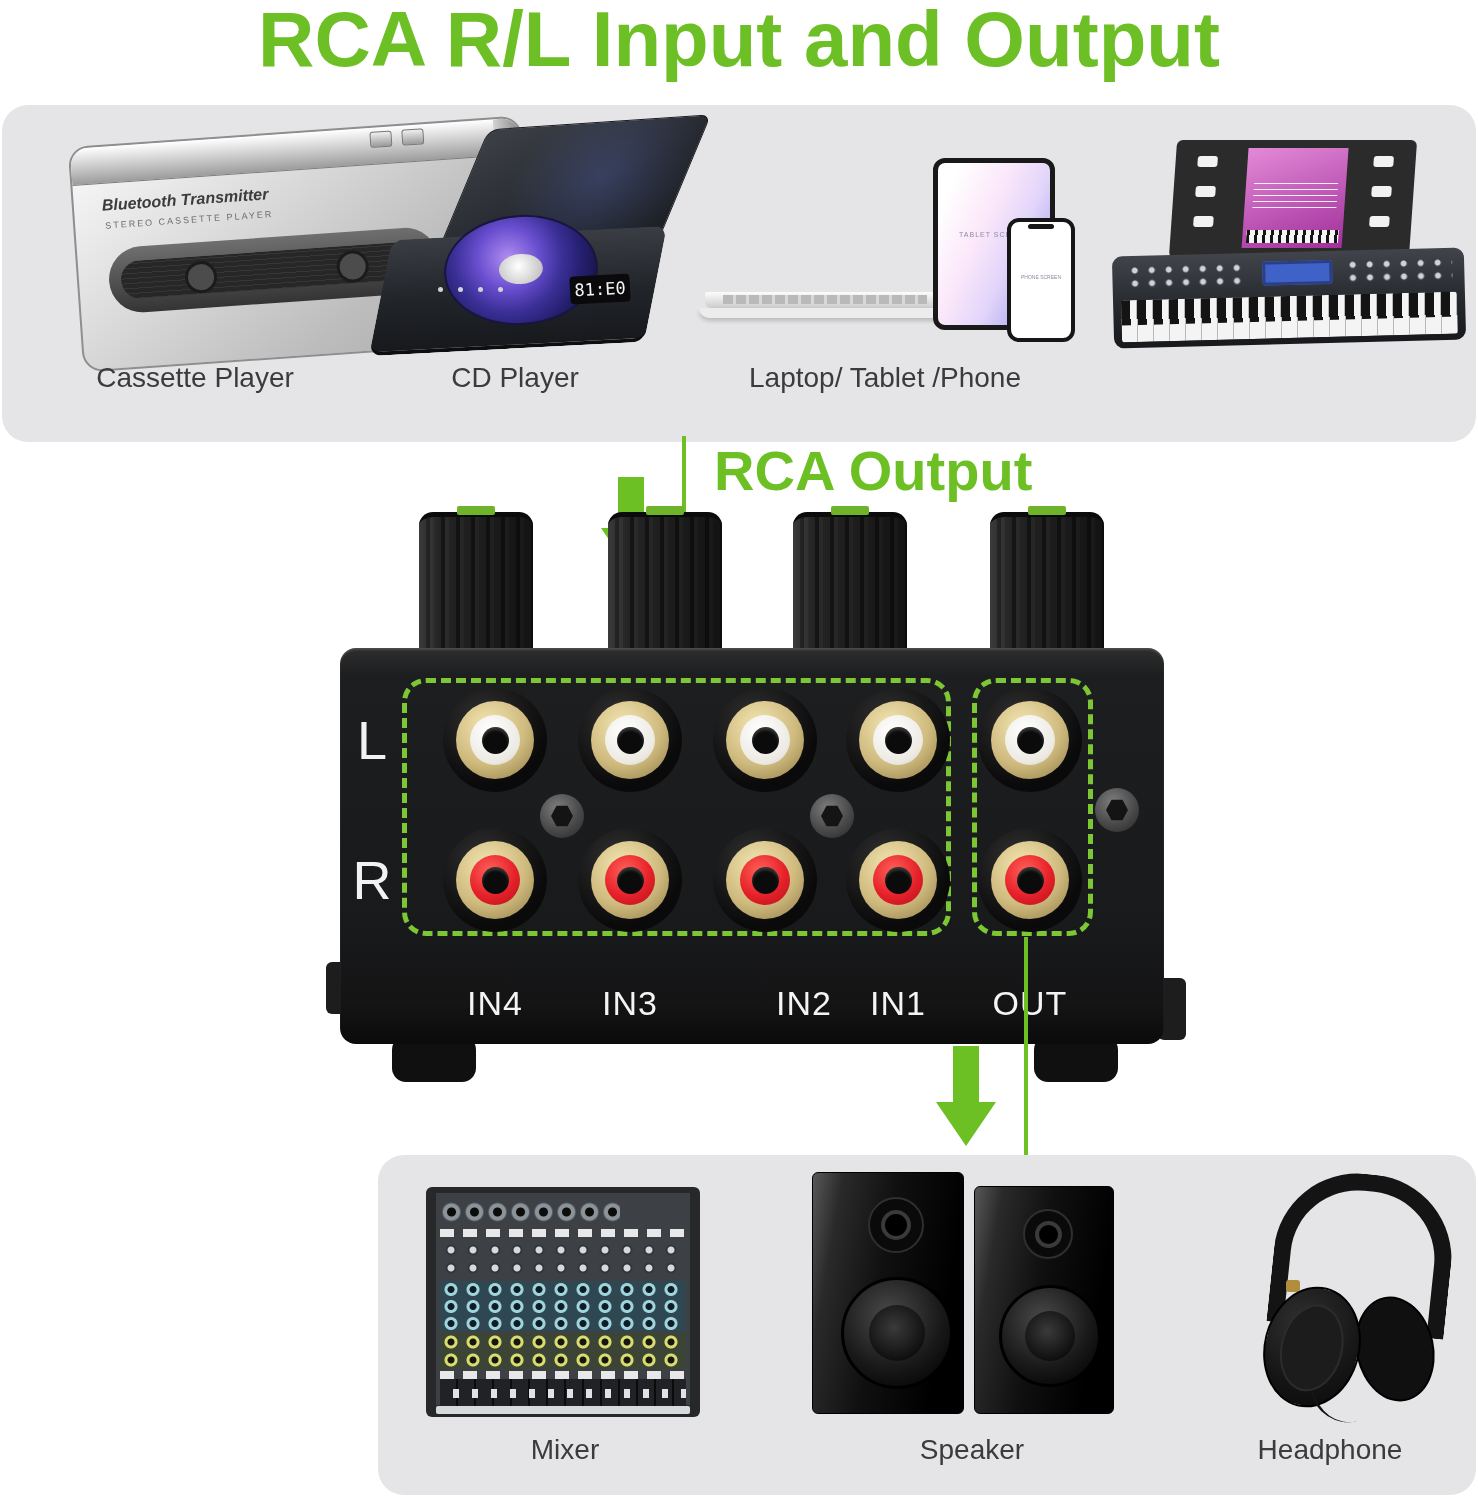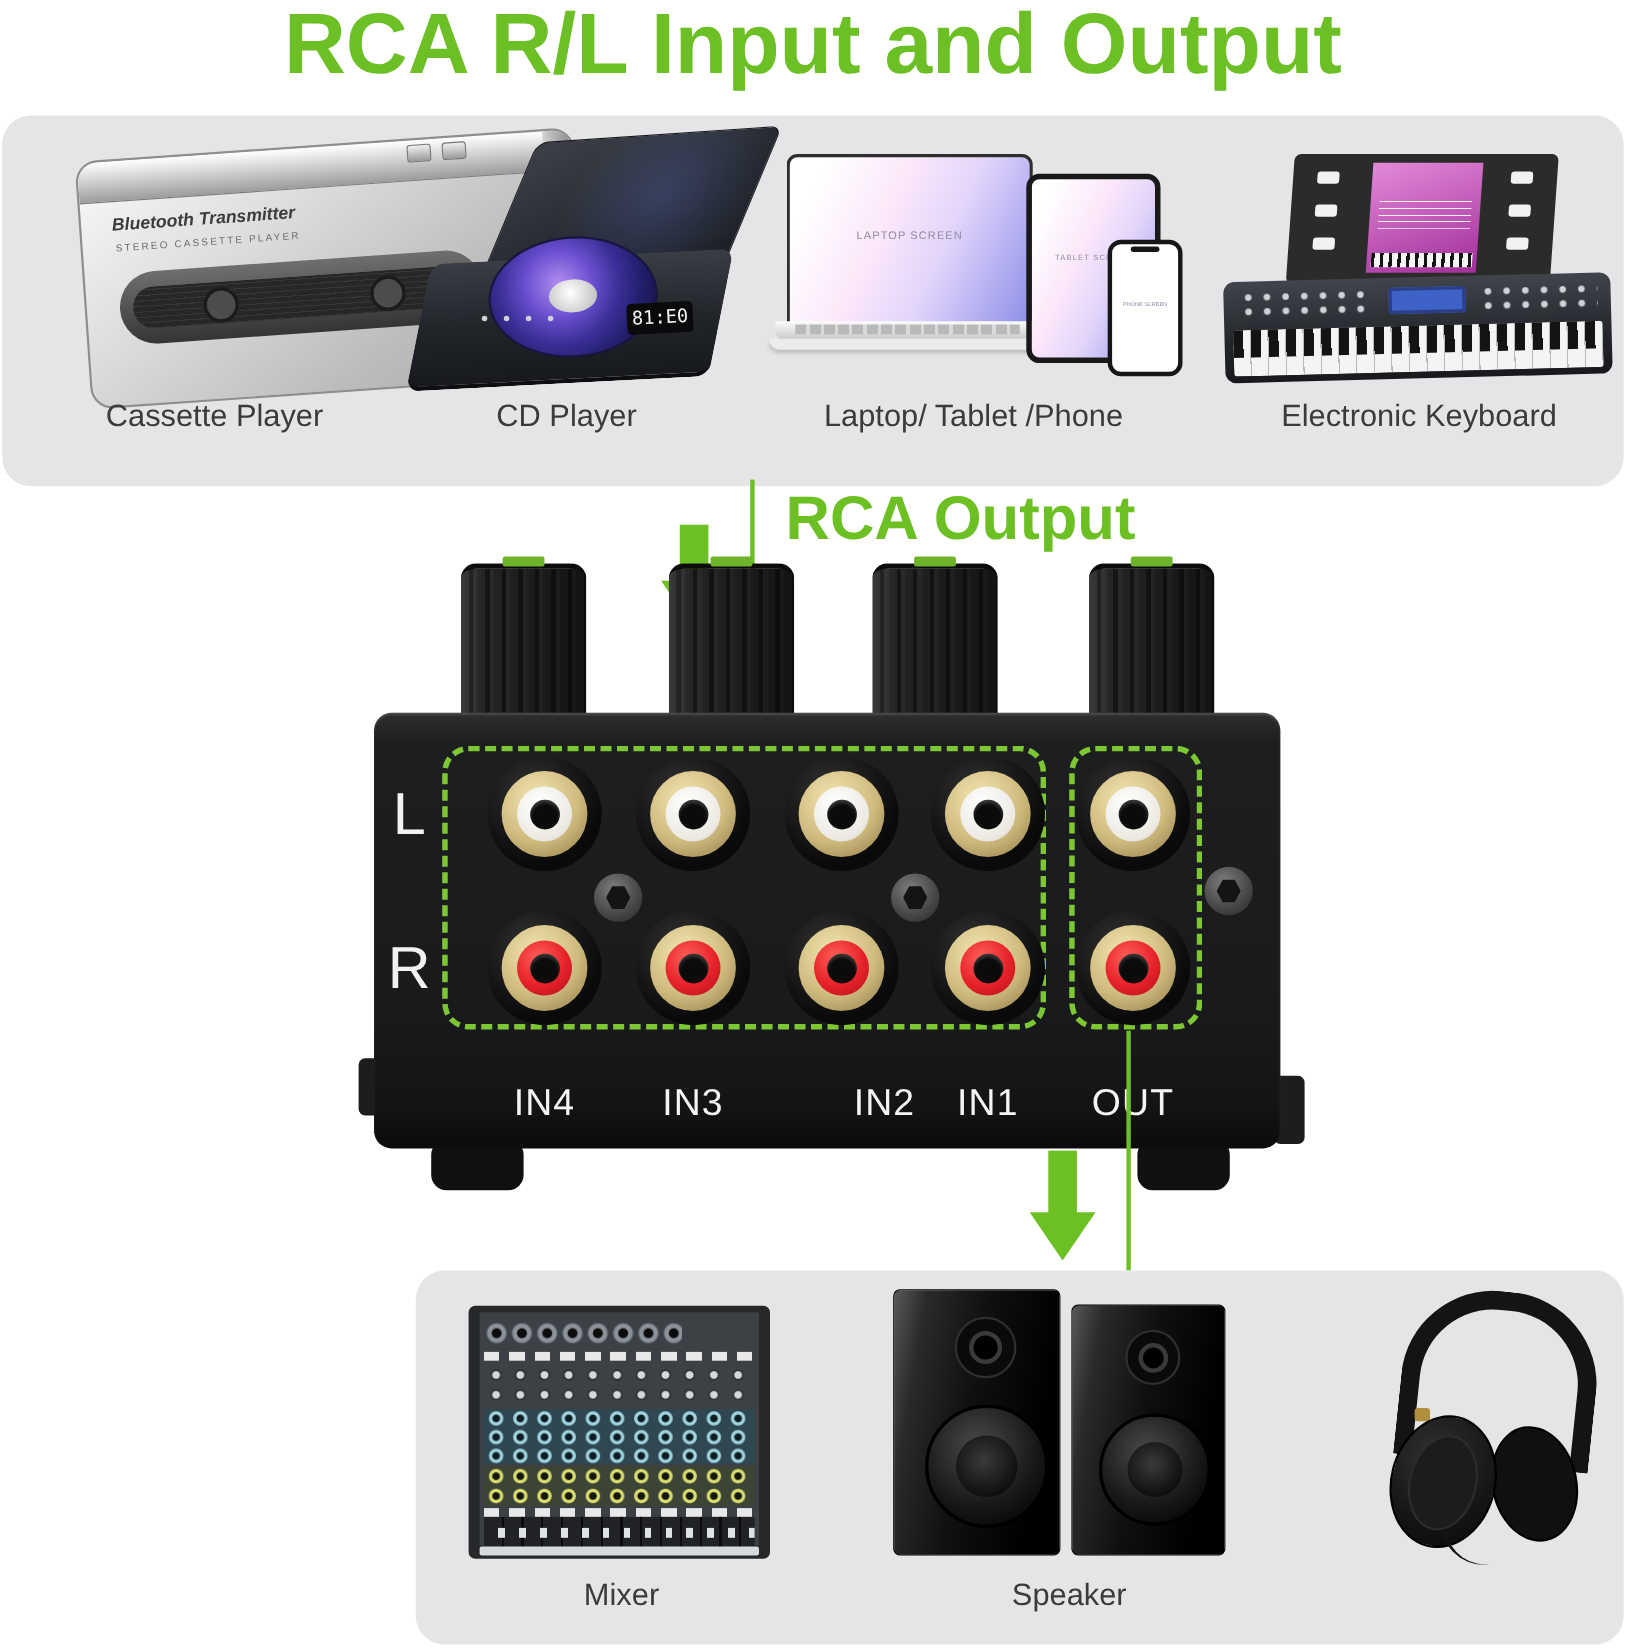--- a/index.html
+++ b/index.html
@@ -198,23 +198,20 @@
       <div class="abs cd-hub"></div>
     </div>
     <div class="abs cd-display">81:E0</div>
     <div class="abs cd-dot" style="left:64px;"></div>
     <div class="abs cd-dot" style="left:84px;"></div>
     <div class="abs cd-dot" style="left:104px;"></div>
     <div class="abs cd-dot" style="left:124px;"></div>
   </div>
 
   <div class="abs fig" style="left:705px;top:140px;width:382px;height:215px;">
-    <div class="abs lp-screen scr-grad">
-      <div class="abs tiny" style="left:0;top:66px;width:100%;font-size:10px;letter-spacing:1px;">LAPTOP SCREEN</div>
-    </div>
     <div class="abs lp-base">
       <div class="abs lp-keys"></div>
     </div>
     <div class="abs lp-tray"></div>
     <div class="abs tb scr-grad">
       <div class="abs tiny" style="left:0;top:68px;width:100%;font-size:7px;letter-spacing:1px;">TABLET SCREEN</div>
     </div>
     <div class="abs ph scr-grad">
       <div class="abs ph-notch"></div>
       <div class="abs tiny" style="left:0;top:52px;width:100%;font-size:5px;">PHONE SCREEN</div>
@@ -239,21 +236,20 @@
       <div class="abs kb-display"></div>
       <div class="abs kb-dots" style="left:232px;top:8px;width:108px;"></div>
       <div class="abs kb-keys"></div>
       <div class="abs kb-black"></div>
     </div>
   </div>
 
   <div class="abs panel-label" style="left:195px;top:362px;">Cassette Player</div>
   <div class="abs panel-label" style="left:515px;top:362px;">CD Player</div>
   <div class="abs panel-label" style="left:885px;top:362px;">Laptop/ Tablet /Phone</div>
-  <div class="abs panel-label" style="left:1290px;top:362px;">Electronic Keyboard</div>
 
   <div class="abs gline" style="left:682px;top:436px;height:244px;"></div>
   <div class="abs">
     <div class="abs" style="left:618px;top:477px;width:26px;height:54px;background:#6cc024;"></div>
     <div class="abs" style="left:601px;top:528px;width:0;height:0;border-left:30px solid transparent;border-right:30px solid transparent;border-top:44px solid #6cc024;"></div>
   </div>
   <div class="abs ann-text" style="left:714px;top:438px;">RCA Output</div>
 
   <div class="abs knob" style="left:419px;top:512px;">
       <div class="cap"></div>
@@ -417,14 +413,15 @@
     <div class="abs hp-cup-r"></div>
     <div class="abs hp-gold"></div>
     <div class="abs hp-cup-l">
       <div class="abs hp-pad"></div>
     </div>
     <div class="abs hp-cable"></div>
   </div>
 
   <div class="abs panel-label" style="left:565px;top:1434px;">Mixer</div>
   <div class="abs panel-label" style="left:972px;top:1434px;">Speaker</div>
+  <div class="abs panel-label" style="left:1330px;top:1434px;">Headphone</div>
 
 </div>
 
 </body></html>

